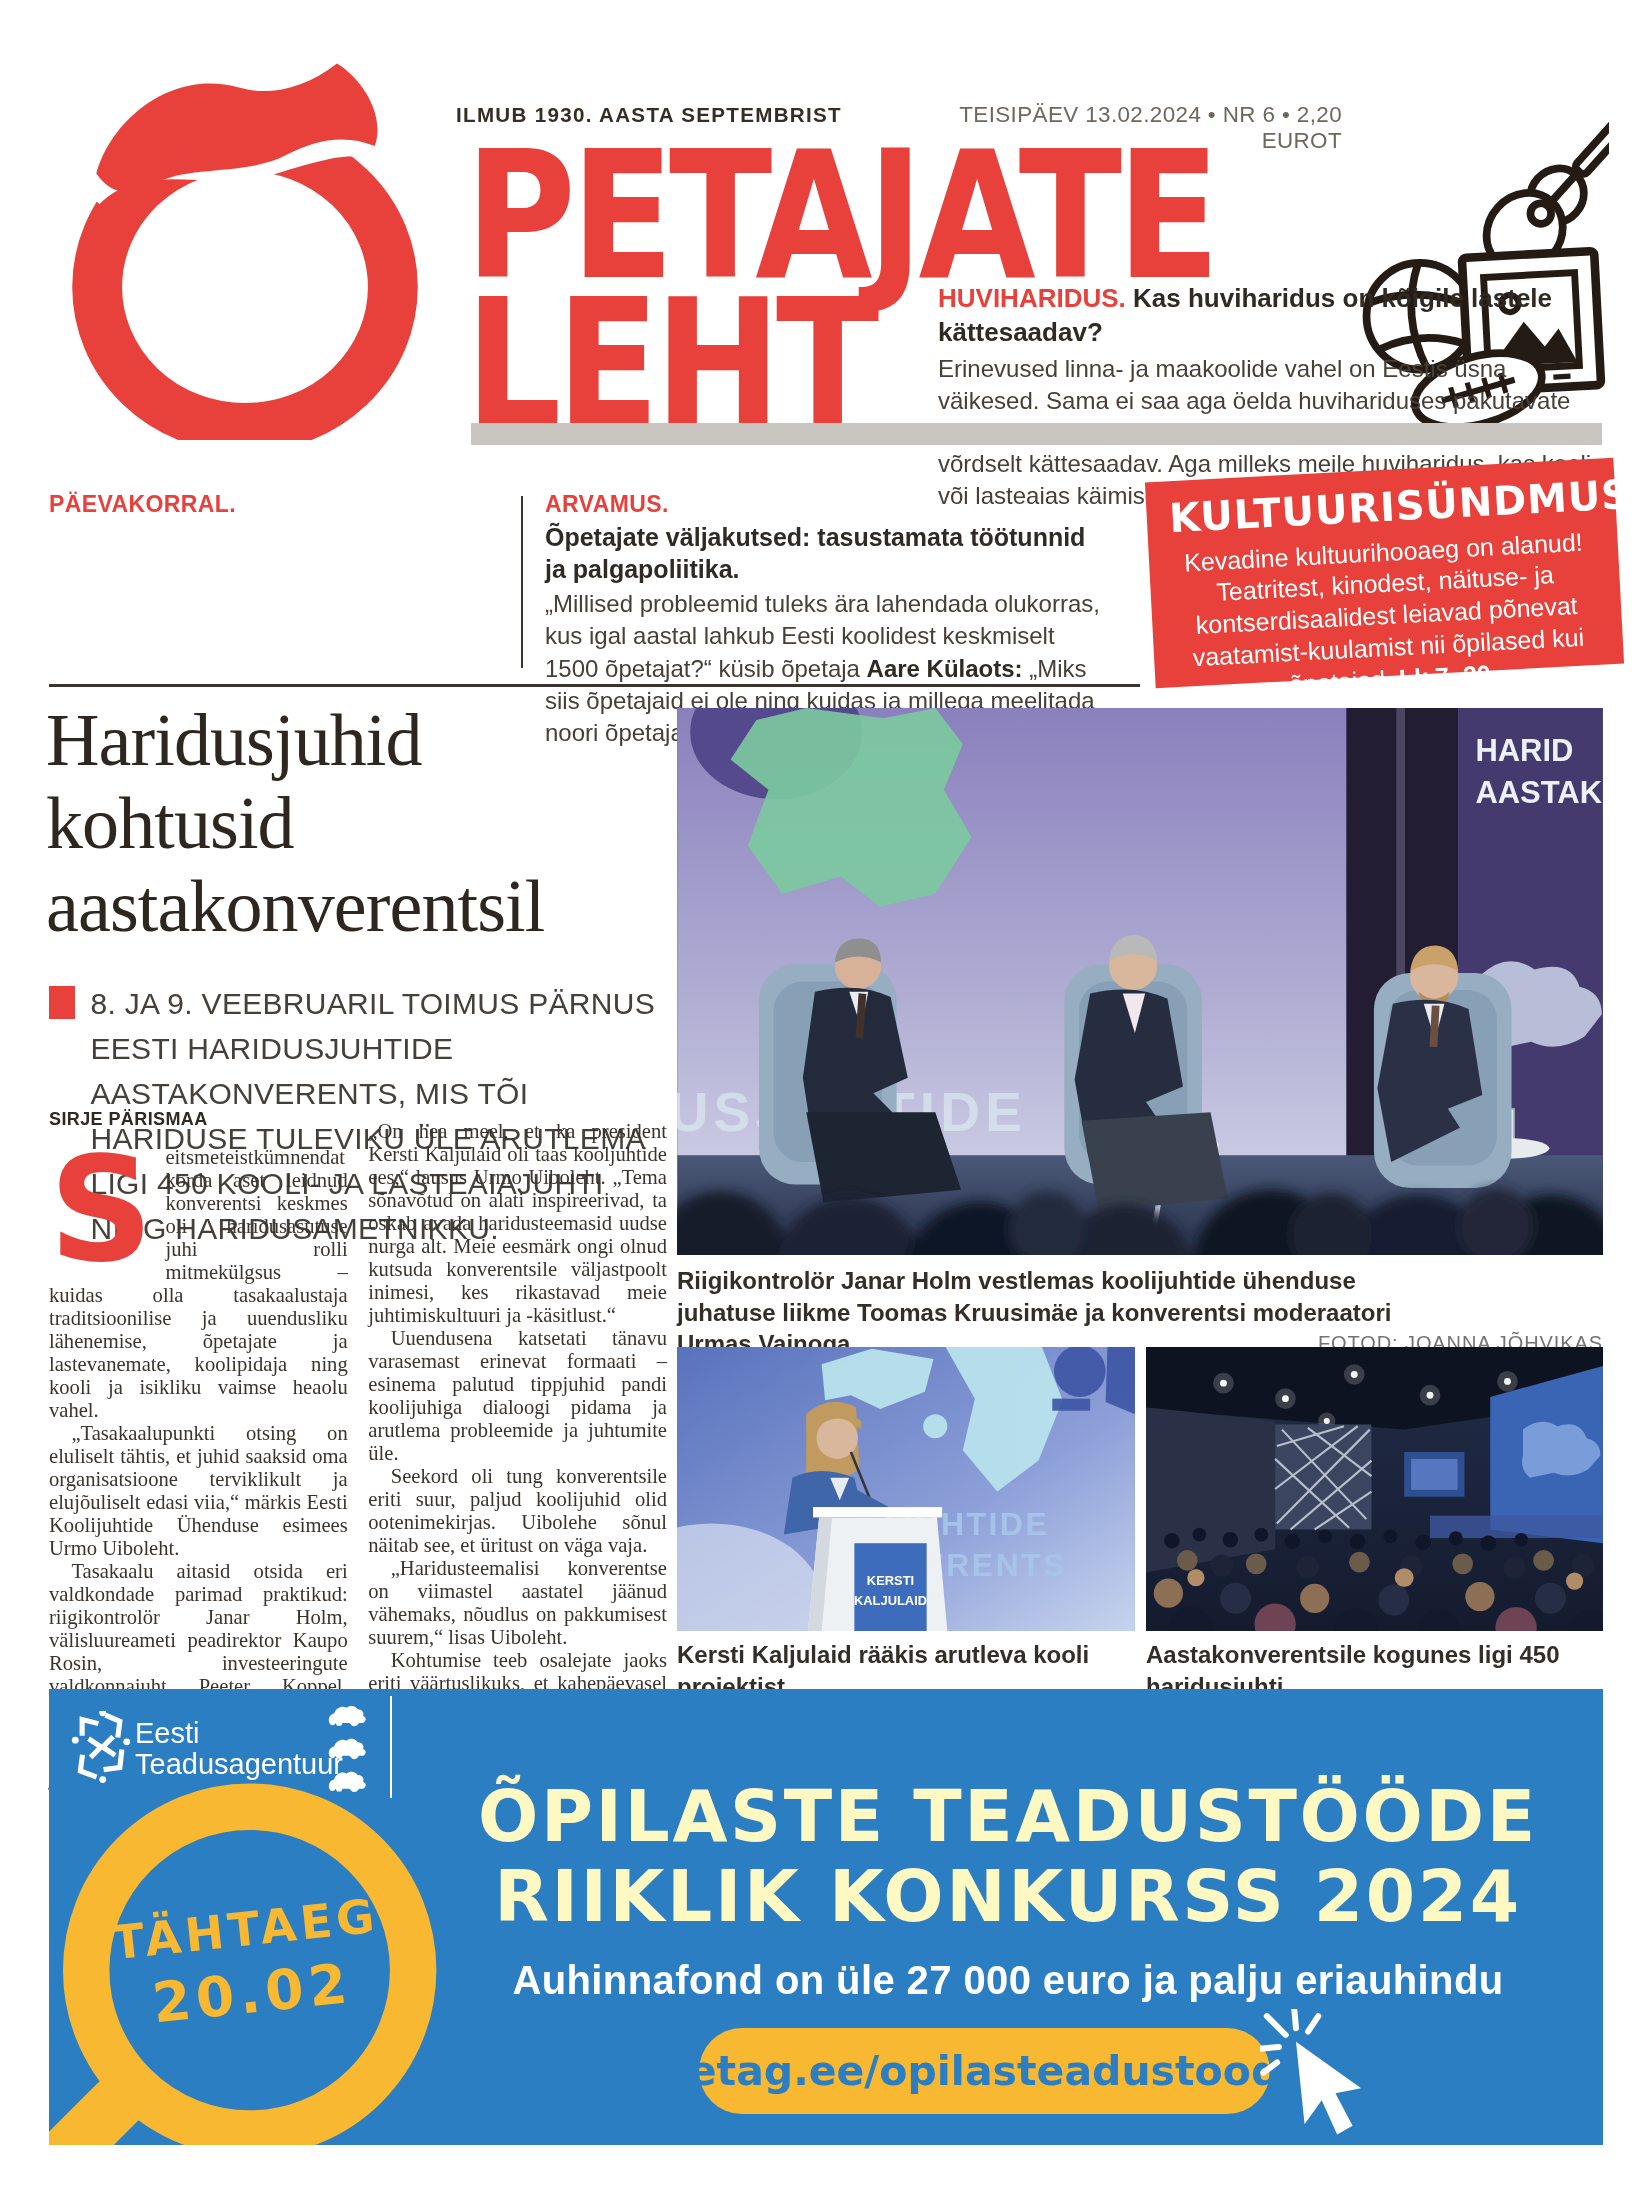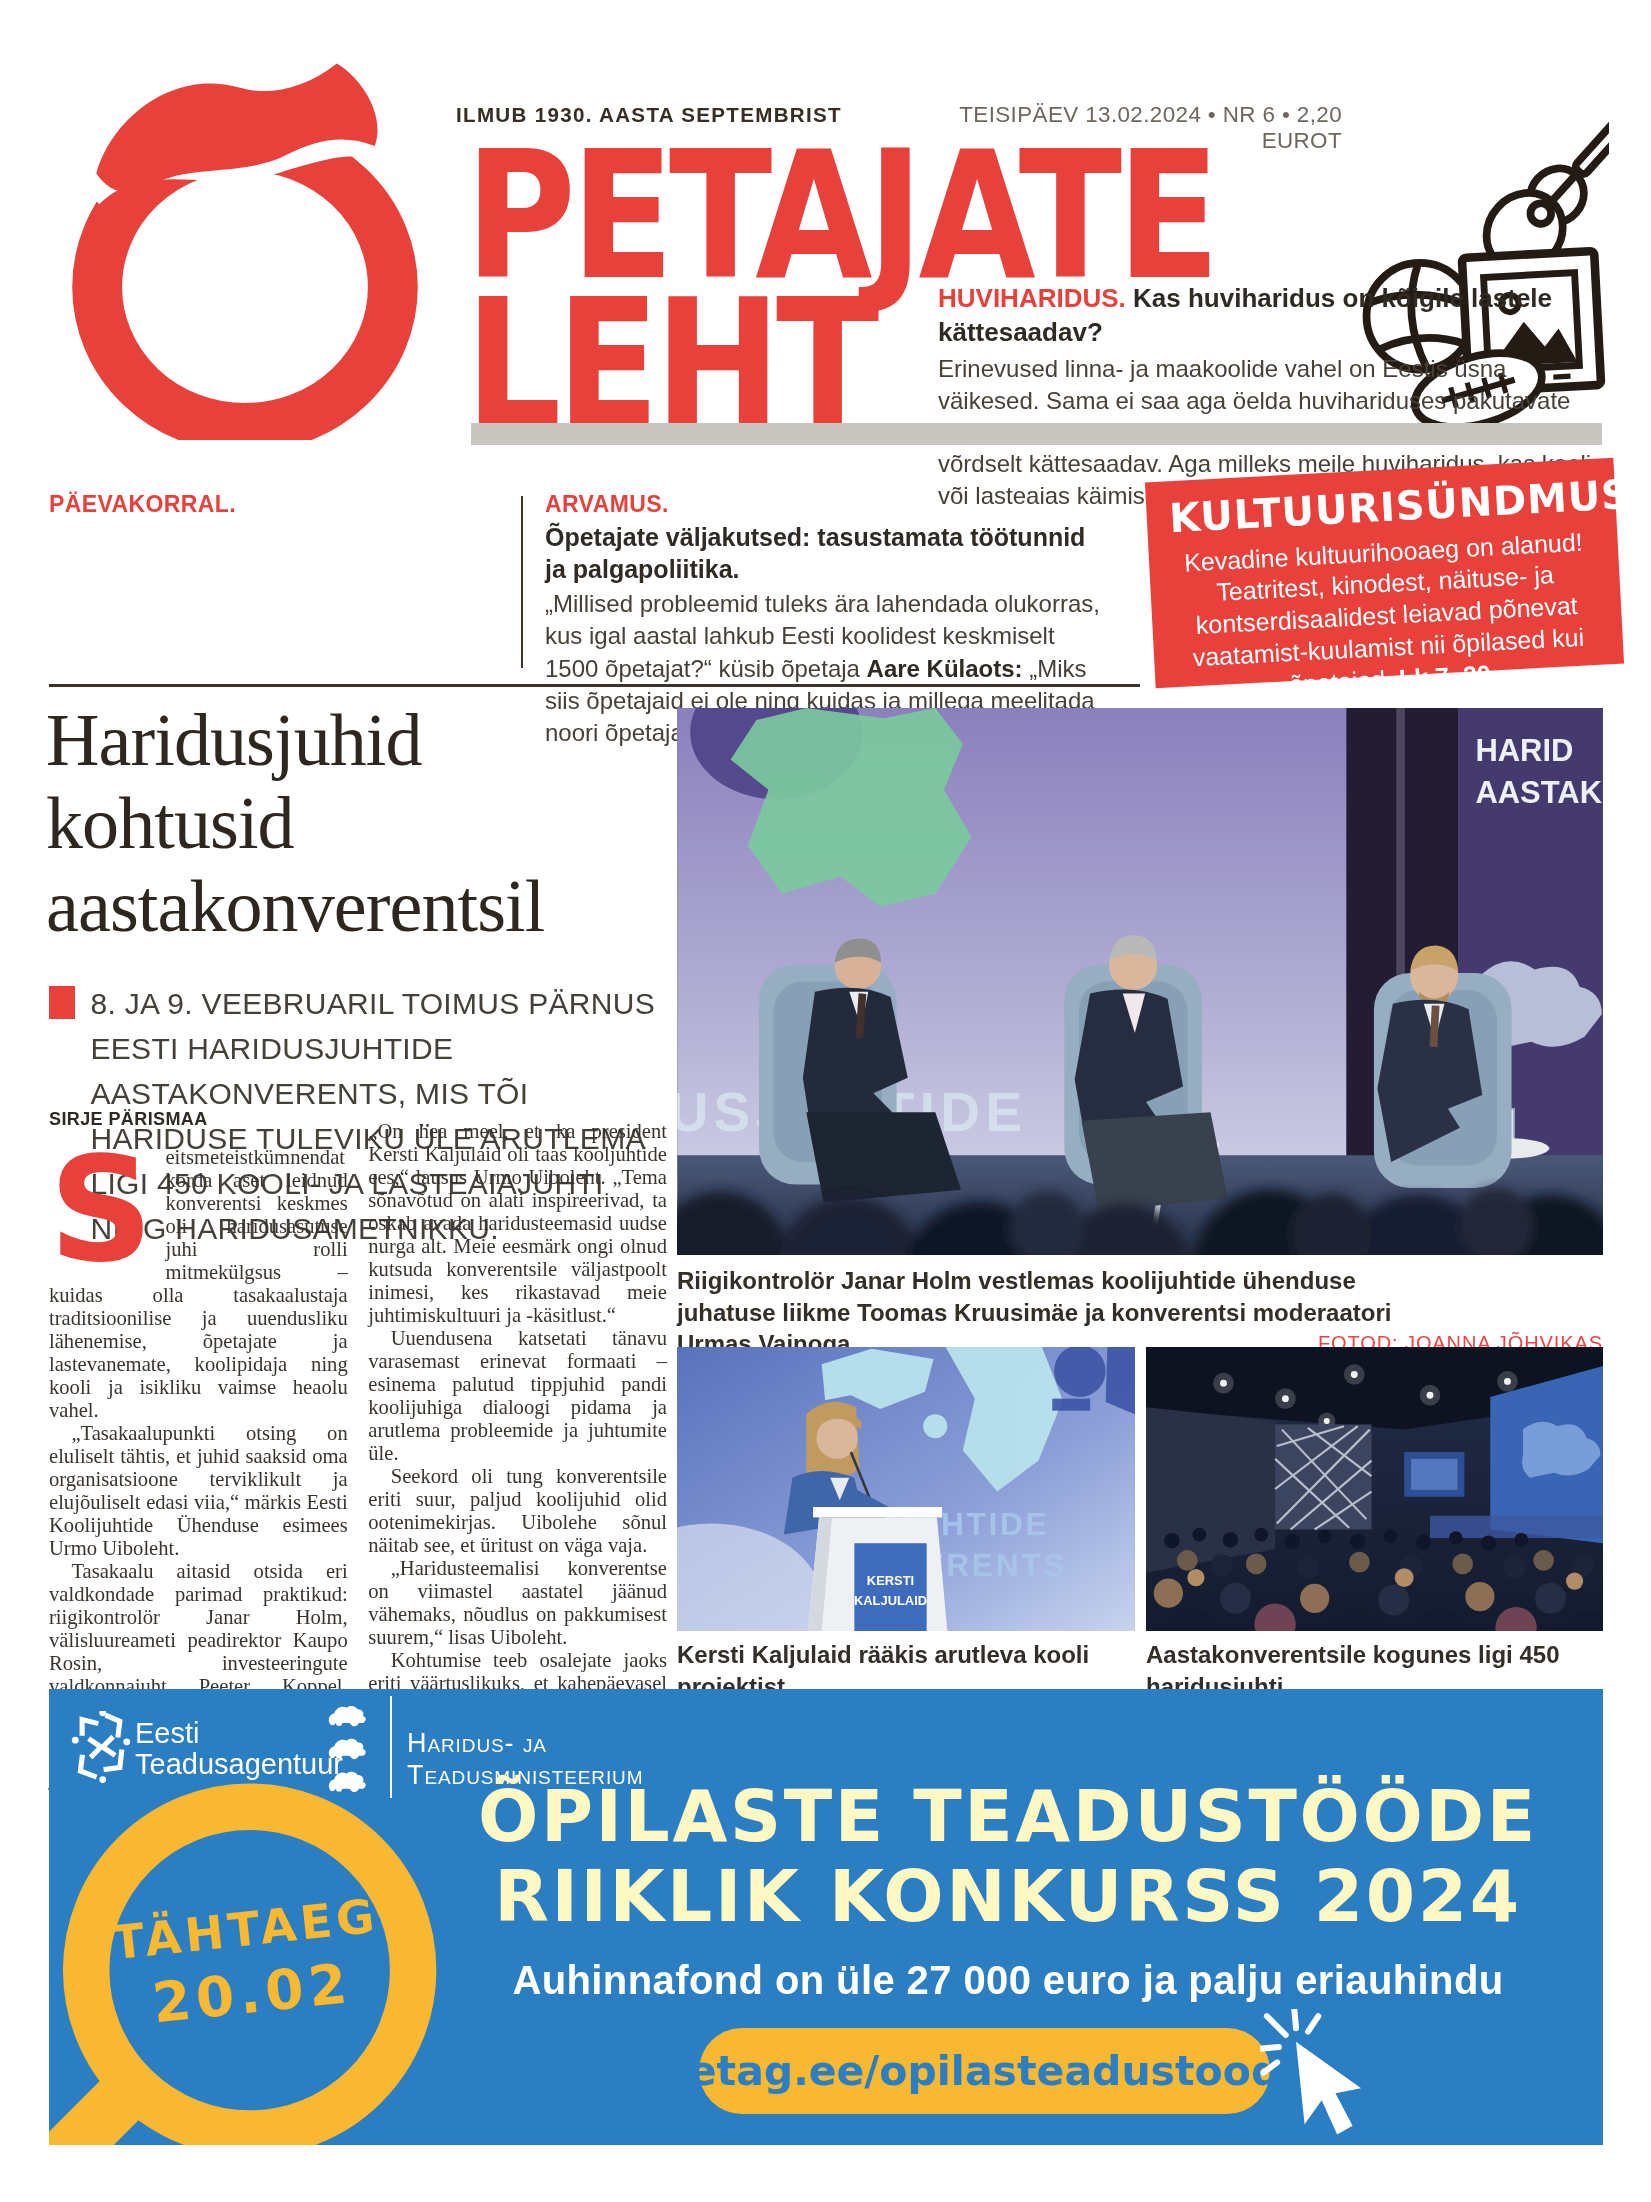--- a/index.html
+++ b/index.html
@@ -51,21 +51,21 @@
   .col2{padding-top:13.8px;}
   .dropcap{float:left;font-family:"DejaVu Sans",sans-serif;font-weight:bold;color:#e8413b;
            font-size:145px;line-height:114px;padding:6.9px 12px 0 0;}
 
   
   .photo{overflow:hidden;background:#6f65a8;}
   .main-photo{left:677px;top:708px;width:926px;height:547px;}
   .caption{font-weight:bold;font-size:24px;color:#332e28;line-height:1.32;}
   .main-cap{left:677px;top:1265px;width:926px;}
   .main-cap p{margin:0;max-width:757px;}
-  .credit{position:absolute;right:0;bottom:3.4px;font-weight:normal;font-size:20px;color:#ef4444;letter-spacing:0.9px;margin-top:7px;}
+  .credit{position:absolute;right:0;bottom:3.4px;font-weight:normal;font-size:20px;color:#737373;letter-spacing:0.9px;margin-top:7px;}
   .photo-left{left:677px;top:1347px;width:458px;height:284px;}
   .photo-right{left:1146px;top:1347px;width:457px;height:284px;}
   .cap-left{left:677px;top:1639px;width:458px;}
   .cap-right{left:1146px;top:1639px;width:457px;}
 
   
   .ad{left:49px;top:1689px;width:1554px;height:456px;background:#2b7ec1;overflow:hidden;}
   .ad .abs{position:absolute;}
   .eta-text{left:86px;top:29px;color:#fff;font-size:29px;line-height:1.08;}
   .ministry{left:358px;top:38px;color:#fff;font-variant:small-caps;font-size:27px;line-height:1.2;letter-spacing:0.9px;}
@@ -467,24 +467,20 @@
     </div>
 
     <svg class="abs" style="left:277px;top:12px;" width="55" height="96" viewBox="0 0 40 70">
       <g fill="#fff">
         <path id="lion" d="M3,17 C1,14 2,10 6,9 C7,5 12,3 15,5 C17,3 21,3 23,6 C26,6 28,8 27,11 C30,12 29,15 27,16 L24,16 C23,18 21,19 19,18 L17,16 L12,16 L11,18 L8,18 L7,16 C6,18 4,18 3,17 Z"></path>
         <use href="#lion" y="24"></use>
         <use href="#lion" y="48"></use>
       </g>
     </svg>
     <div class="abs min-divider"></div>
-    <div class="abs ministry">
-      <div>Haridus- ja</div>
-      <div>Teadusministeerium</div>
-    </div>
 
     <svg class="abs" style="left:-17px;top:34px;" width="499" height="422" viewBox="0 0 580 490">
       <circle cx="253" cy="287" r="190" fill="none" stroke="#f8b832" stroke-width="54"></circle>
       <line x1="118" y1="422" x2="-10" y2="550" stroke="#f8b832" stroke-width="64"></line>
       <g transform="rotate(-6 253 285)" fill="#f8b832" font-family="DejaVu Sans, sans-serif" font-weight="bold" text-anchor="middle">
         <text x="253" y="258" font-size="54" letter-spacing="5">TÄHTAEG</text>
         <text x="253" y="336" font-size="64" letter-spacing="6">20.02</text>
       </g>
     </svg>
 

